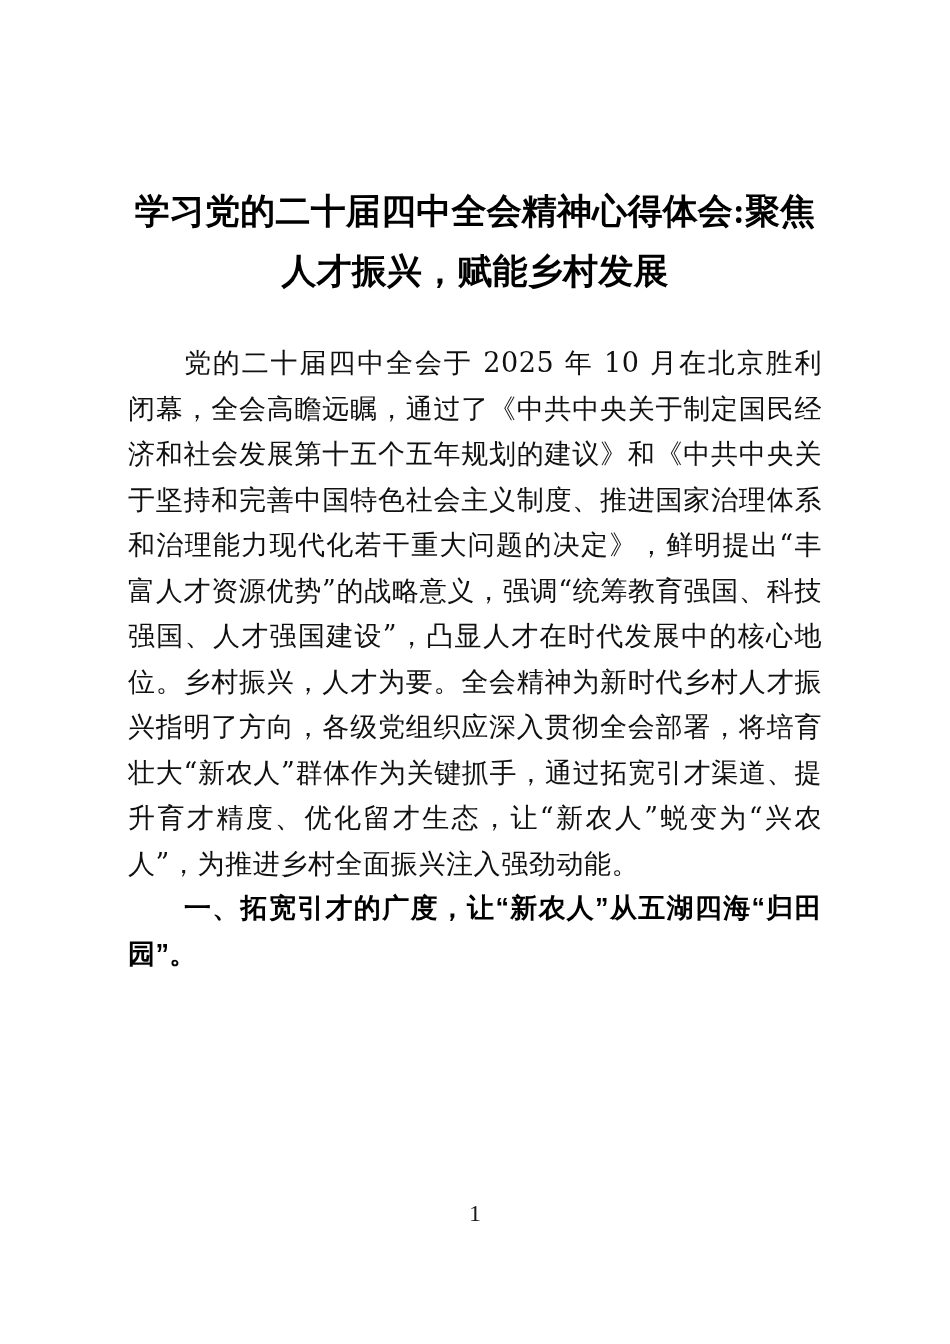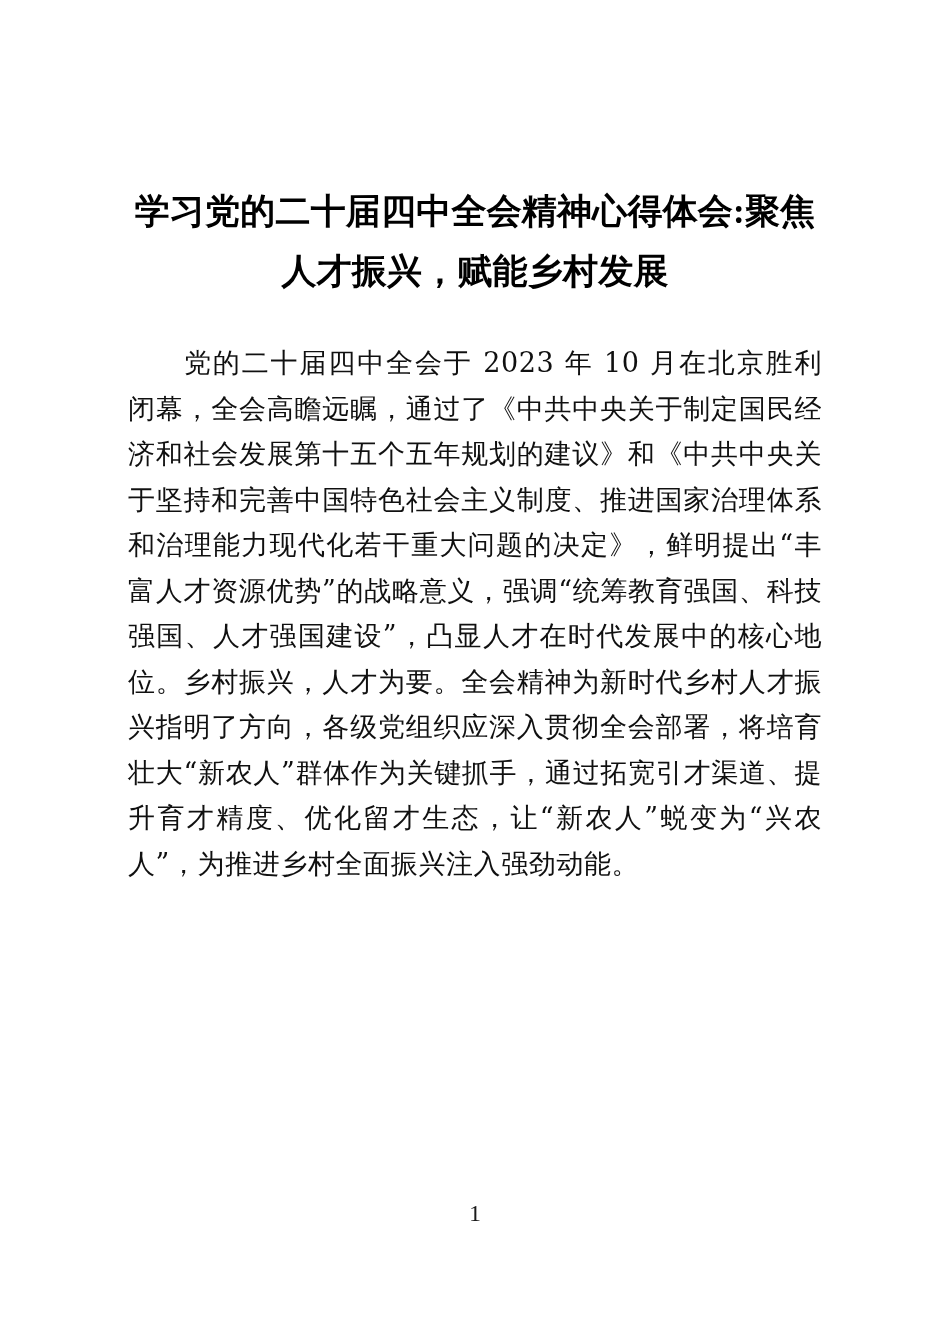--- a/index.html
+++ b/index.html
@@ -76,22 +76,23 @@
 <body>
 
 <div class="page">
 
   <div class="content">
 
     <h1 class="doc-title">学习党的二十届四中全会精神心得体会:聚焦人才振兴，赋能乡村发展</h1>
 
     <div class="body-block">
 
-      <p class="para">党的二十届四中全会于 2023 年 10 月在北京胜利闭幕，全会高瞻远瞩，通过了《中共中央关于制定国民经济和社会发展第十五个五年规划的建议》和《中共中央关于坚持和完善中国特色社会主义制度、推进国家治理体系和治理能力现代化若干重大问题的决定》，鲜明提出“丰富人才资源优势”的战略意义，强调“统筹教育强国、科技强国、人才强国建设”，凸显人才在时代发展中的核心地位。乡村振兴，人才为要。全会精神为新时代乡村人才振兴指明了方向，各级党组织应深入贯彻全会部署，将培育壮大“新农人”群体作为关键抓手，通过拓宽引才渠道、提升育才精度、优化留才生态，让“新农人”蜕变为“兴农人”，为推进乡村全面振兴注入强劲动能。</p>
+      <p class="para">党的二十届四中全会于 2025 年 10 月在北京胜利闭幕，全会高瞻远瞩，通过了《中共中央关于制定国民经济和社会发展第十五个五年规划的建议》和《中共中央关于坚持和完善中国特色社会主义制度、推进国家治理体系和治理能力现代化若干重大问题的决定》，鲜明提出“丰富人才资源优势”的战略意义，强调“统筹教育强国、科技强国、人才强国建设”，凸显人才在时代发展中的核心地位。乡村振兴，人才为要。全会精神为新时代乡村人才振兴指明了方向，各级党组织应深入贯彻全会部署，将培育壮大“新农人”群体作为关键抓手，通过拓宽引才渠道、提升育才精度、优化留才生态，让“新农人”蜕变为“兴农人”，为推进乡村全面振兴注入强劲动能。</p>
 
+      <p class="heading">一、拓宽引才的广度，让“新农人”从五湖四海“归田园”。</p>
 
 
     </div>
   </div>
 
   <div class="page-number">1</div>
 
 </div>
 
 </body></html>

